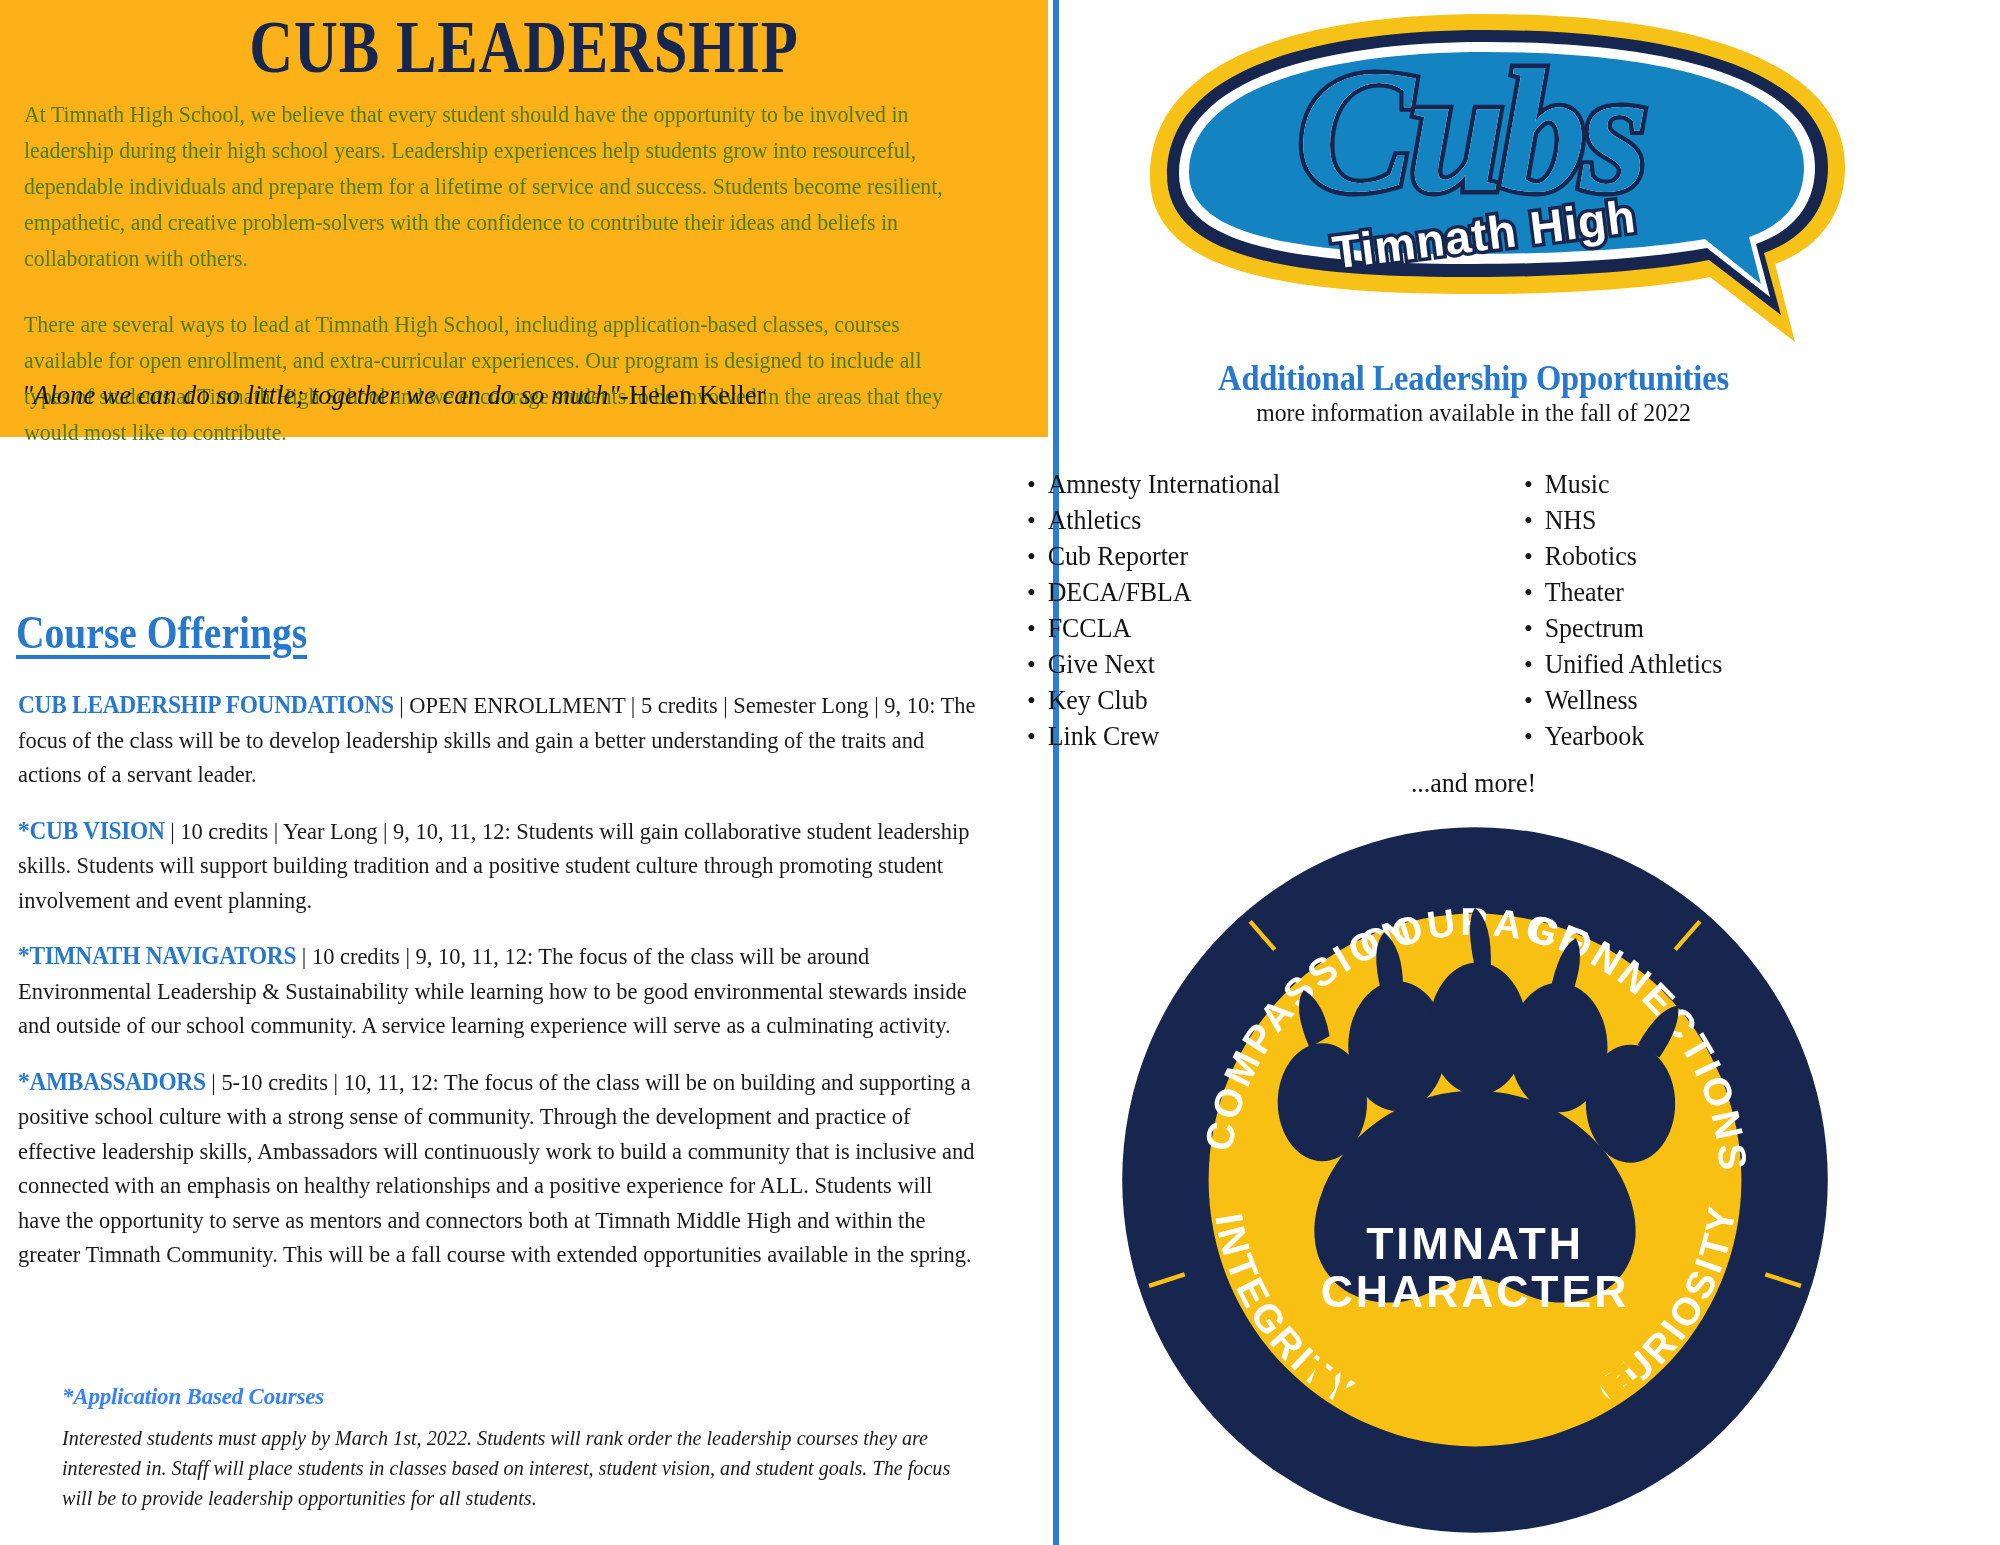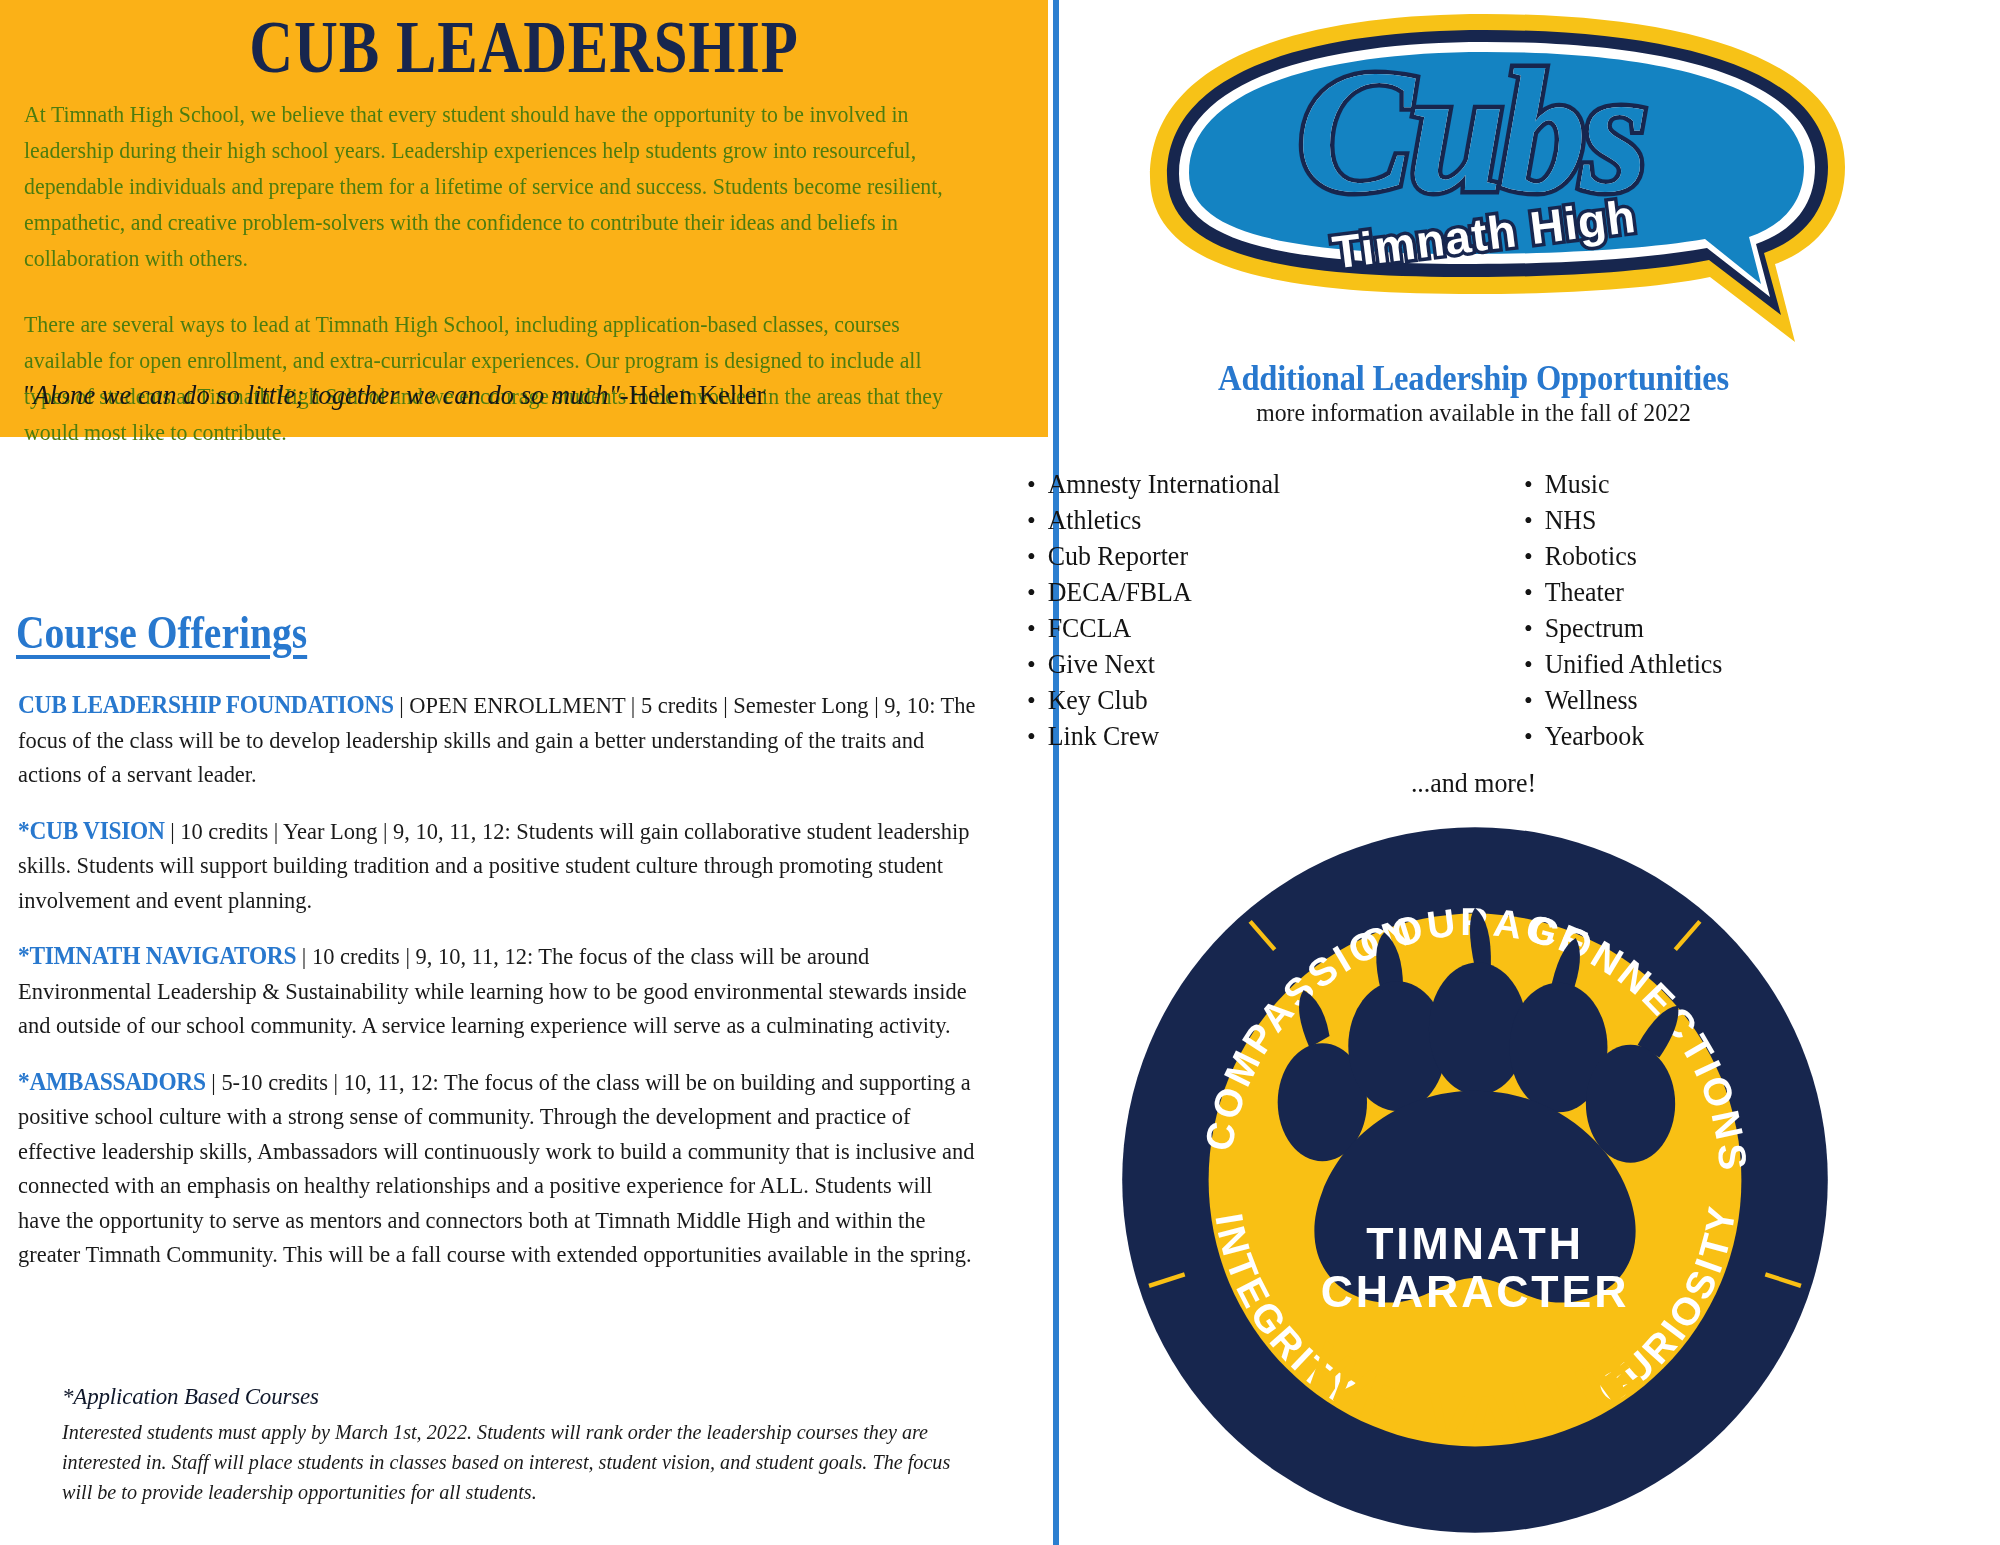--- a/index.html
+++ b/index.html
@@ -137,27 +137,27 @@
     font-size: 24.5px;
   }
 
   .appnote {
     position: absolute;
     left: 62px;
     top: 1382px;
     width: 930px;
   }
   .appnote-title {
-    color: #0f172a;
-    font-weight: normal;
+    color: #3b82f6;
+    font-weight: bold;
     font-style: italic;
     font-size: 23px;
     line-height: 30px;
     letter-spacing: -0.2px;
-    margin-bottom: 5px;
+    margin-bottom: 11px;
   }
   .appnote-body {
     font-style: italic;
     font-size: 21px;
     line-height: 30px;
     color: #1a1a1a;
     transform: scaleX(0.96);
     transform-origin: left top;
   }
 

